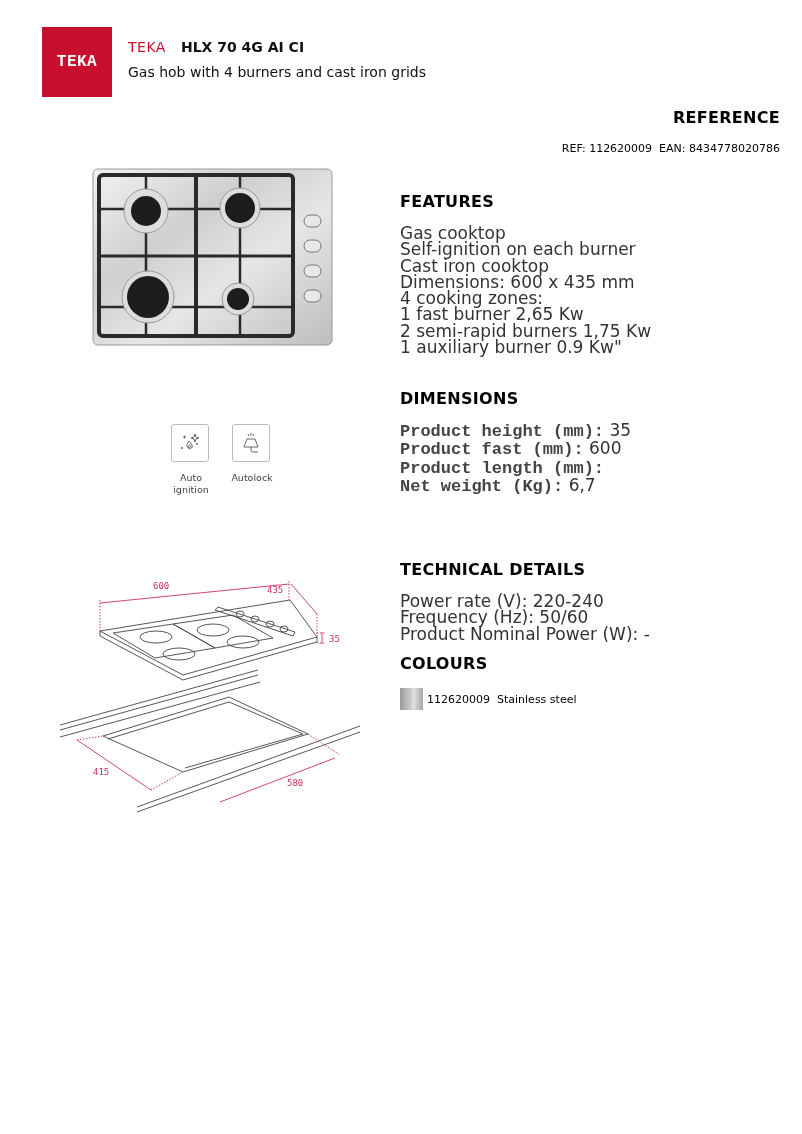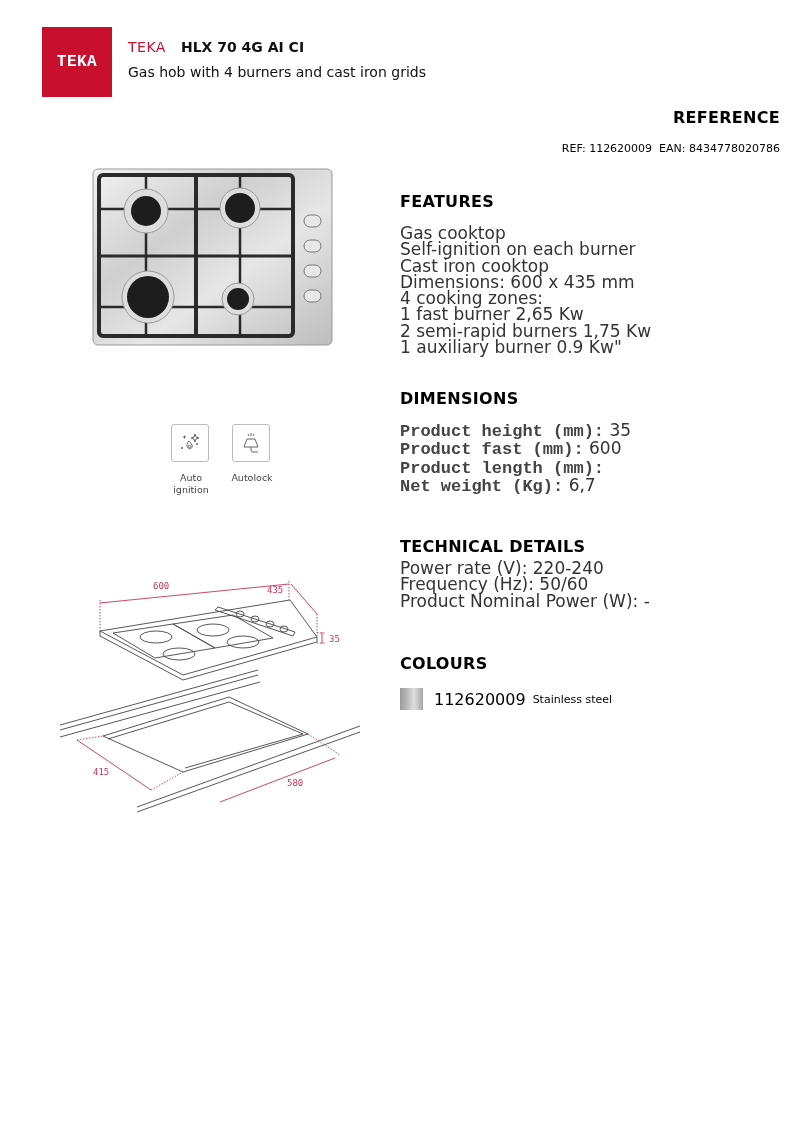--- a/index.html
+++ b/index.html
@@ -173,29 +173,29 @@
 <div class="abs right" style="top:389px;">
   <div class="section-title">DIMENSIONS</div>
   <div style="margin-top:14px;">
     <div class="line"><b>Product height (mm):</b> <span>35</span></div>
     <div class="line"><b>Product fast (mm):</b> <span>600</span></div>
     <div class="line"><b>Product length (mm):</b> <span></span></div>
     <div class="line"><b>Net weight (Kg):</b> <span>6,7</span></div>
   </div>
 </div>
 
-<div class="abs right" style="top:537px;">
+<div class="abs right" style="top:560px;">
   <div class="section-title">TECHNICAL DETAILS</div>
-  <div style="margin-top:4px;">
+  <div style="margin-top:14px;">
     <div class="line">Power rate (V): 220-240</div>
     <div class="line">Frequency (Hz): 50/60</div>
     <div class="line">Product Nominal Power (W): -</div>
   </div>
 </div>
 
 <div class="abs right" style="top:654px;">
   <div class="section-title">COLOURS</div>
   <div style="margin-top:15px;display:flex;align-items:center;">
     <div class="swatch"></div>
-    <span style="font-size:16px;color:#000;margin-left:11px;">112620009</span>
+    <span style="font-size:11px;color:#000;margin-left:4px;">112620009</span>
     <span style="font-size:11px;color:#000;margin-left:7px;">Stainless steel</span>
   </div>
 </div>
 
 </body></html>

